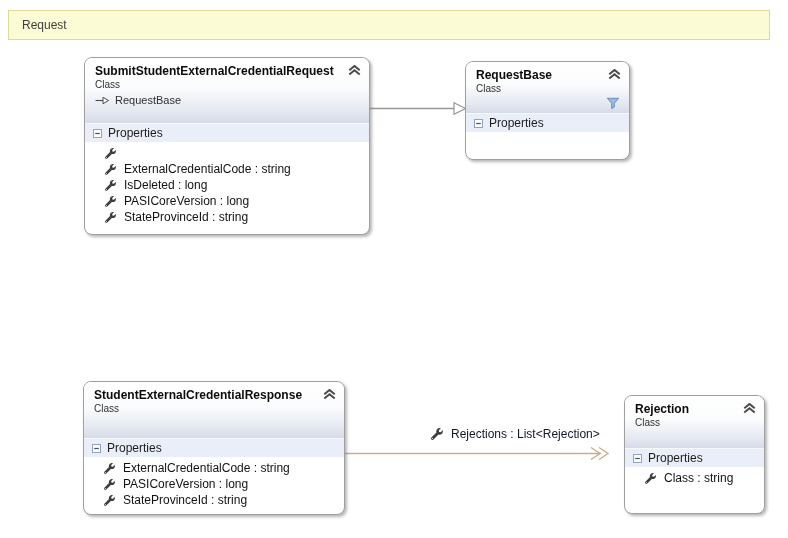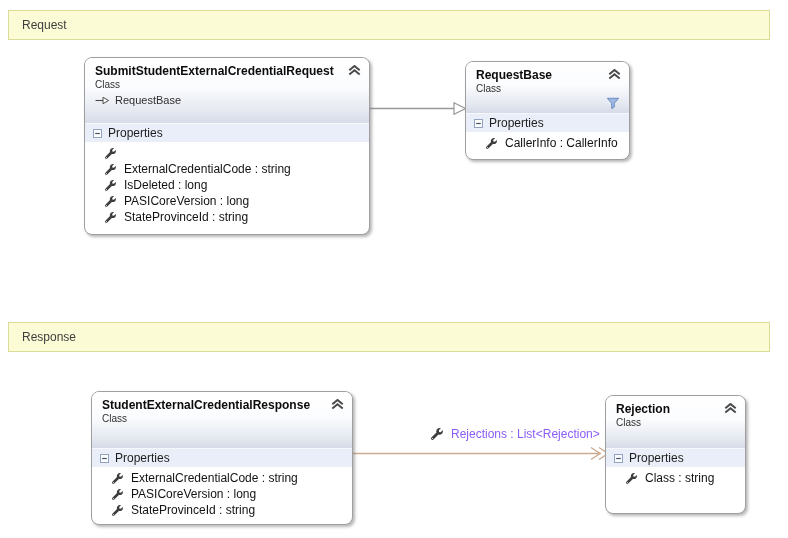--- a/index.html
+++ b/index.html
@@ -17,21 +17,21 @@
   .stereo{font-size:10px;color:#2f2f2f;margin-top:1px;}
   .base-row{display:flex;align-items:center;gap:5px;font-size:11px;color:#2f2f2f;margin-top:4px;}
   .chev{position:absolute;top:7px;right:8px;line-height:0;cursor:pointer;}
   .filter{position:absolute;right:9px;bottom:3px;line-height:0;cursor:pointer;}
   .band{display:flex;align-items:center;gap:6px;box-sizing:border-box;height:19px;background:#e9eef8;
         padding-left:8px;font-size:12px;color:#1d1d1d;border-top:1px solid #f6f8fc;}
   .rows{padding-top:3px;}
   .prow{display:flex;align-items:center;gap:8px;height:16px;padding-left:20px;font-size:12px;
         color:#121212;white-space:nowrap;}
   .connector{position:absolute;}
-  .assoc-label{position:absolute;display:flex;align-items:center;gap:8px;font-size:12px;color:#8b5cf6;}
+  .assoc-label{position:absolute;display:flex;align-items:center;gap:8px;font-size:12px;color:#0f172a;}
   .icon{line-height:0;}
   .defs{position:absolute;width:0;height:0;overflow:hidden;}
 </style>
 </head>
 <body>
 
 <svg class="defs" aria-hidden="true">
   <defs>
     <symbol id="sym-wrench" viewBox="0 0 512 512">
       <path fill="#3d3d3d" d="M507.73 109.1c-2.24-9.03-13.54-12.09-20.12-5.51l-74.36 74.36-67.88-11.31-11.31-67.88 74.36-74.36c6.62-6.62 3.43-17.9-5.66-20.16-47.38-11.74-99.55.91-136.58 37.93-39.64 39.64-50.55 97.1-34.05 147.42L18.16 403.65c-24.2 24.2-24.2 63.45 0 87.65s63.45 24.2 87.65 0l214.06-214.07c50.32 16.5 107.78 5.59 147.42-34.05 37.02-37.02 49.67-89.2 40.44-134.08zM64 472c-13.25 0-24-10.75-24-24 0-13.26 10.75-24 24-24s24 10.74 24 24c0 13.25-10.75 24-24 24z"></path>
@@ -51,23 +51,20 @@
       <line x1="0.5" y1="4.5" x2="8" y2="4.5" stroke="#4a4a4a" stroke-width="1.1"></line>
       <polygon points="8,1.3 13.6,4.5 8,7.7" fill="#ffffff" stroke="#4a4a4a" stroke-width="1"></polygon>
     </symbol>
   </defs>
 </svg>
 
 <div class="canvas">
 
   <div class="banner" style="top:10px;">
     <span>Request</span>
-  </div>
-  <div class="banner" style="top:322px;">
-    <span>Response</span>
   </div>
 
   <svg class="connector" style="left:370px;top:98px;" width="97" height="21">
     <line x1="0" y1="10.5" x2="84" y2="10.5" stroke="#979797" stroke-width="1.3"></line>
     <polygon points="84,4.7 95.5,10.5 84,16.3" fill="#ffffff" stroke="#979797" stroke-width="1.2"></polygon>
   </svg>
 
   <svg class="connector" style="left:345px;top:446px;" width="267" height="16">
     <line x1="0" y1="7.5" x2="256" y2="7.5" stroke="#cbab90" stroke-width="1.4"></line>
     <polyline points="246,1.5 255,7.5 246,13.5" fill="none" stroke="#cbab90" stroke-width="1.4"></polyline>
@@ -149,31 +146,23 @@
             <use href="#sym-funnel"></use>
           </svg>
       </span>
     </div>
     <div class="band">
       <svg class="icon" width="9" height="9">
           <use href="#sym-minus"></use>
         </svg>
       <span>Properties</span>
     </div>
-    <div class="rows">
-      <div class="prow">
-        <svg class="icon" width="11" height="11">
-            <use href="#sym-wrench"></use>
-          </svg>
-        <span>CallerInfo : CallerInfo</span>
-      </div>
-    </div>
-  </div>
-
-  <div class="box" style="left:83px;top:391px;width:262px;height:134px;margin-left:8px;">
+  </div>
+
+  <div class="box" style="left:83px;top:381px;width:262px;height:134px;">
     <div class="hdr" style="height:56px;">
       <span class="title">StudentExternalCredentialResponse</span>
       <div class="stereo">Class</div>
       <span class="chev">
         <svg width="13" height="11">
             <use href="#sym-chev"></use>
           </svg>
       </span>
     </div>
     <div class="band">
@@ -197,21 +186,21 @@
       </div>
       <div class="prow">
         <svg class="icon" width="11" height="11">
             <use href="#sym-wrench"></use>
           </svg>
         <span>StateProvinceId : string</span>
       </div>
     </div>
   </div>
 
-  <div class="box" style="left:605px;top:395px;width:141px;height:119px;">
+  <div class="box" style="left:624px;top:395px;width:141px;height:119px;">
     <div class="hdr" style="height:52px;">
       <span class="title">Rejection</span>
       <div class="stereo">Class</div>
       <span class="chev">
         <svg width="13" height="11">
             <use href="#sym-chev"></use>
           </svg>
       </span>
     </div>
     <div class="band">

